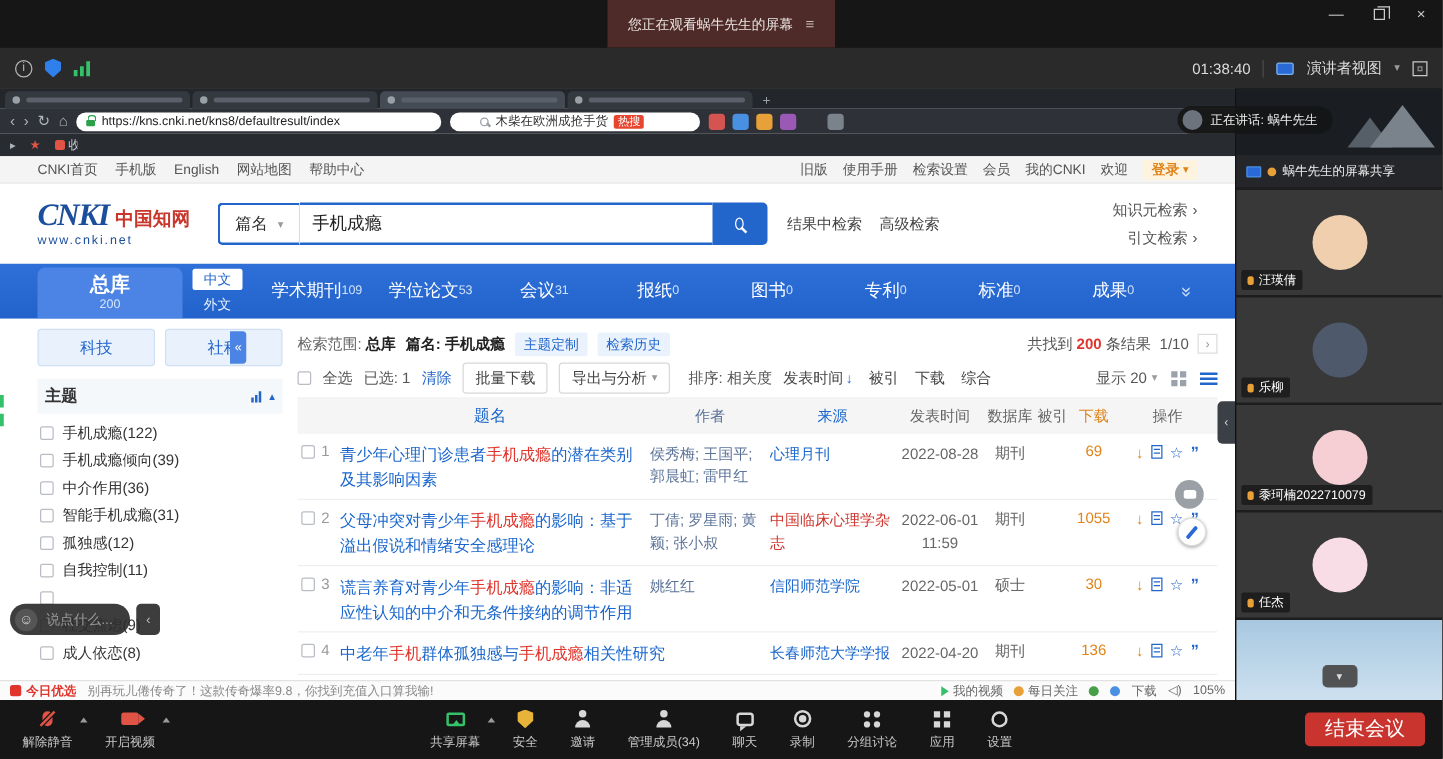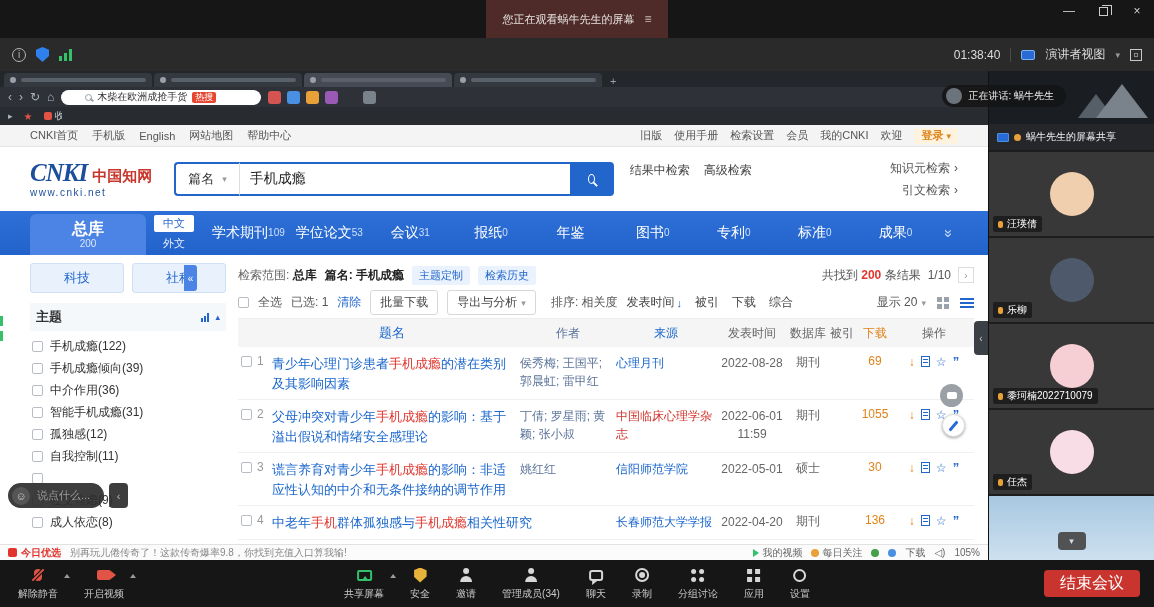--- a/index.html
+++ b/index.html
@@ -62,21 +62,21 @@
 .cnki-util{flex:0 0 22px;background:#f4f4f4;border-bottom:1px solid #e5e5e5;display:flex;align-items:center;padding:0 30px;font-size:11px;color:#555;}
 .util-left,.util-right{display:flex;gap:14px;align-items:center;}
 .util-right{margin-left:auto;gap:12px;}
 .login{color:#e08318;font-weight:bold;background:#fdf3df;padding:0 7px;border-radius:2px;height:16px;display:flex;align-items:center;gap:3px;}
 .cnki-head{flex:0 0 64px;background:#fff;display:flex;align-items:center;padding:0 30px;gap:22px;}
 .logo{line-height:1;}
 .logo-top{display:flex;align-items:baseline;gap:5px;}
 .logo-cnki{font-size:25px;font-weight:bold;color:#1b4e9b;font-style:italic;letter-spacing:-1px;font-family:"Liberation Serif","DejaVu Serif",serif;}
 .logo-cn{font-size:15px;color:#c8362c;font-weight:bold;}
 .logo-url{font-size:10px;color:#1b4e9b;margin-top:3px;letter-spacing:1.5px;}
-.search-wrap{display:flex;align-items:flex-start;}
+.search-wrap{display:flex;align-items:center;}
 .fieldsel{height:34px;border:2px solid #2266cc;border-right:1px solid #ddd;border-radius:4px 0 0 4px;display:flex;align-items:center;gap:8px;padding:0 12px;font-size:13px;color:#333;background:#fff;}
 .sinput{height:34px;border:2px solid #2266cc;border-left:none;border-right:none;width:330px;padding:0 10px;font-size:14px;color:#222;outline:none;font-family:inherit;}
 .sbtn{height:34px;width:44px;background:#2266cc;border-radius:0 4px 4px 0;display:flex;align-items:center;justify-content:center;}
 .search-links{display:flex;gap:14px;margin-left:16px;font-size:12px;color:#444;}
 .kright{margin-left:auto;display:flex;flex-direction:column;gap:5px;font-size:12px;color:#555;align-items:flex-end;}
 .kright .kl{display:flex;align-items:center;gap:4px;}
 .cnki-cats{flex:0 0 44px;background:linear-gradient(#2e6fd8,#2163cb);display:flex;align-items:stretch;padding:0 26px 0 30px;color:#fff;}
 .cat-main{width:116px;background:#4b84e4;display:flex;flex-direction:column;align-items:center;justify-content:center;border-radius:6px 6px 0 0;margin-top:3px;line-height:1.2;}
 .cat-main .lbl{font-size:16px;font-weight:bold;}
 .cat-main .cnt{font-size:10px;color:#d8e6fb;}
@@ -268,20 +268,24 @@
             <span class="tbar"></span>
           </div>
           <span class="newtab">+</span>
         </div>
 
       <div class="addrbar">
         <span class="nav-ic">‹</span>
         <span class="nav-ic">›</span>
         <span class="nav-ic">↻</span>
         <span class="nav-ic">⌂</span>
+        <div class="url-pill">
+          <span class="lock"></span>
+          <span>https://kns.cnki.net/kns8/defaultresult/index</span>
+        </div>
         <div class="search-pill">
           <span class="mag"></span>
           <span>木柴在欧洲成抢手货</span>
           <span class="hot-badge">热搜</span>
         </div>
         <div class="ab-cluster">
           <span class="ab-ic" style="background:#d35450"></span>
           <span class="ab-ic" style="background:#4a90e2"></span>
           <span class="ab-ic" style="background:#e8a039"></span>
           <span class="ab-ic" style="background:#9b59b6"></span>
@@ -377,24 +381,20 @@
               <div class="lbl">学位论文</div>
               <div class="cnt">53</div>
             </div>
             <div class="cat-item">
               <div class="lbl">会议</div>
               <div class="cnt">31</div>
             </div>
             <div class="cat-item">
               <div class="lbl">报纸</div>
               <div class="cnt">0</div>
-            </div>
-            <div class="cat-item">
-              <div class="lbl">年鉴</div>
-              <div class="cnt">&nbsp;</div>
             </div>
             <div class="cat-item">
               <div class="lbl">图书</div>
               <div class="cnt">0</div>
             </div>
             <div class="cat-item">
               <div class="lbl">专利</div>
               <div class="cnt">0</div>
             </div>
             <div class="cat-item">

